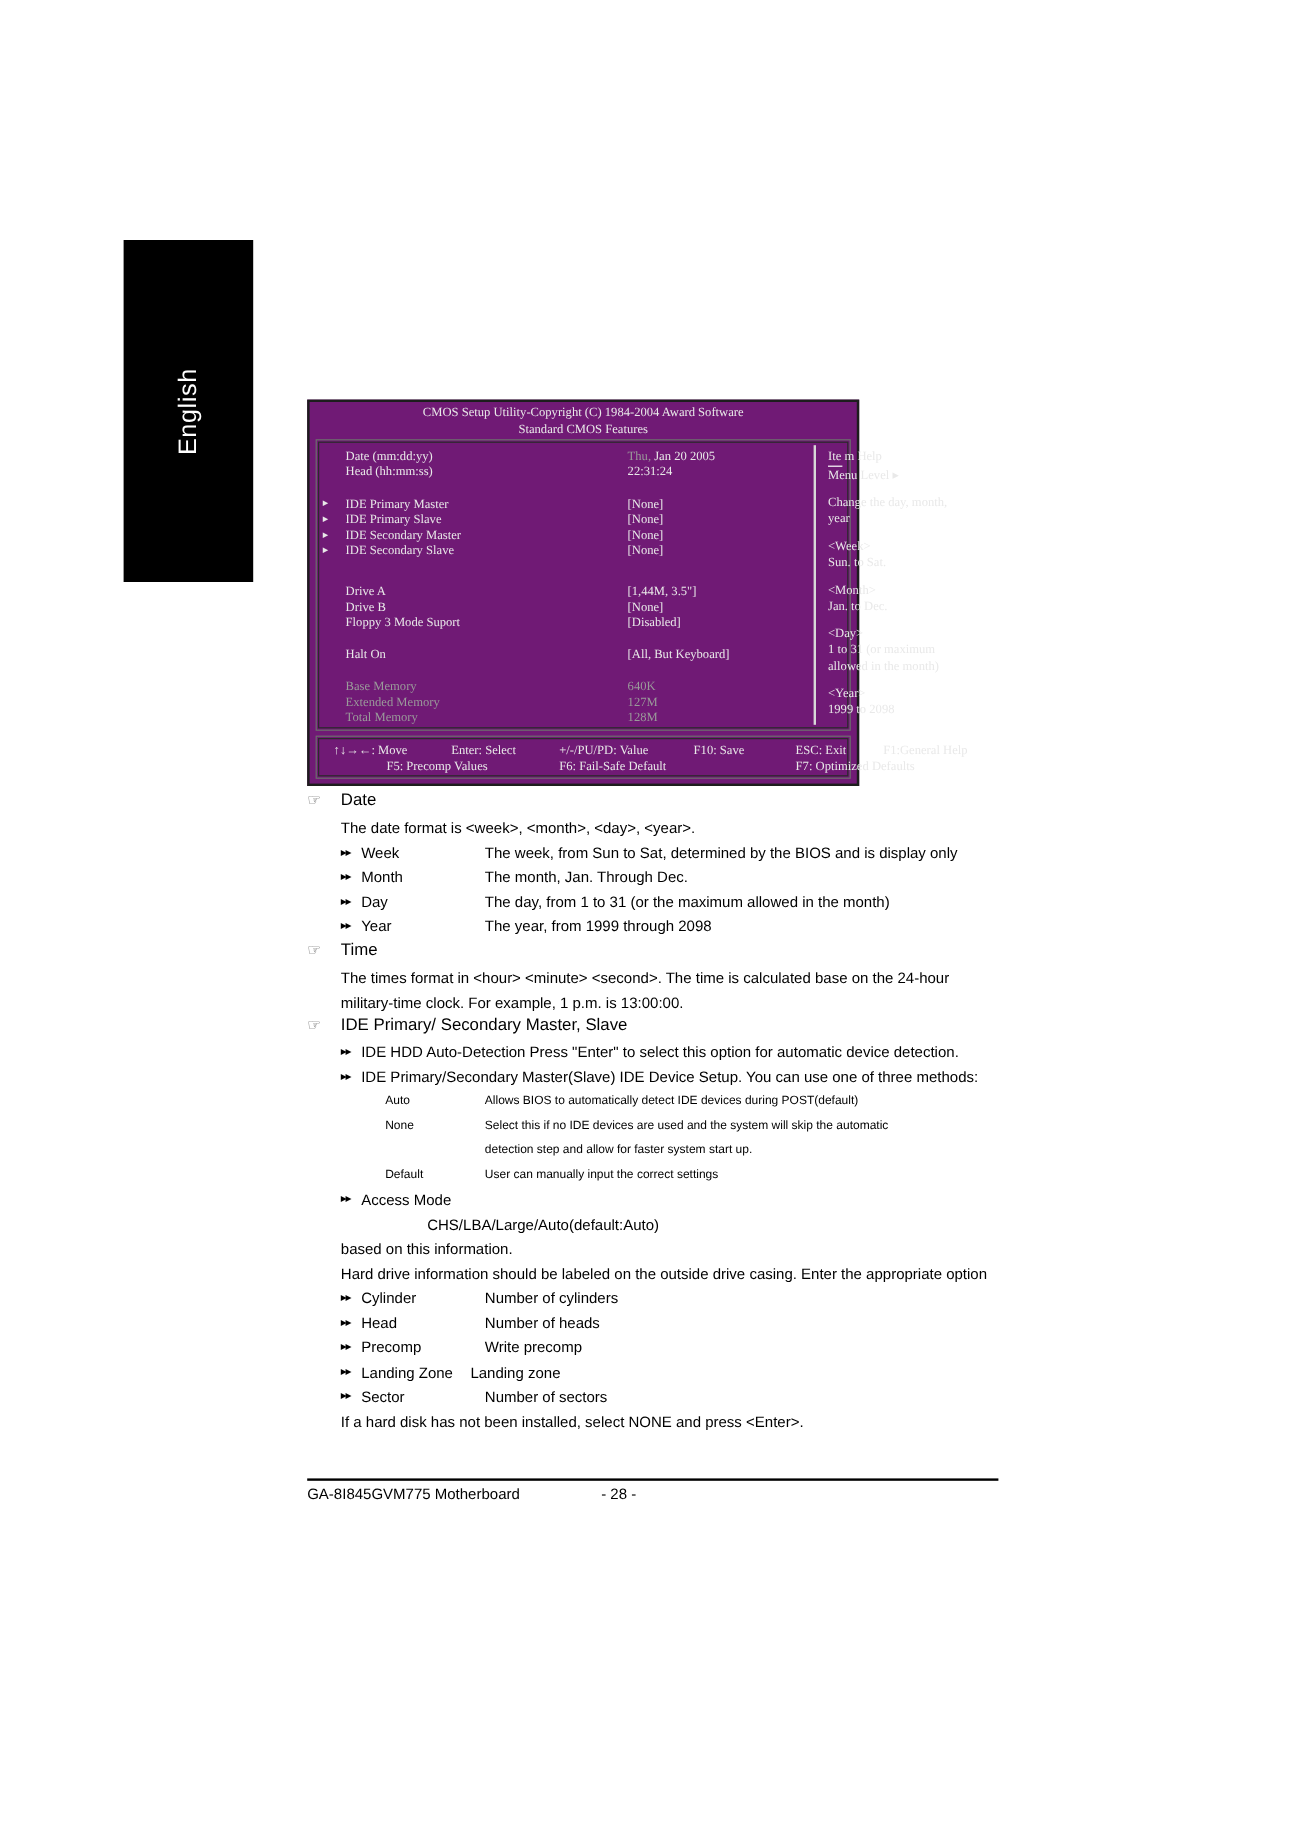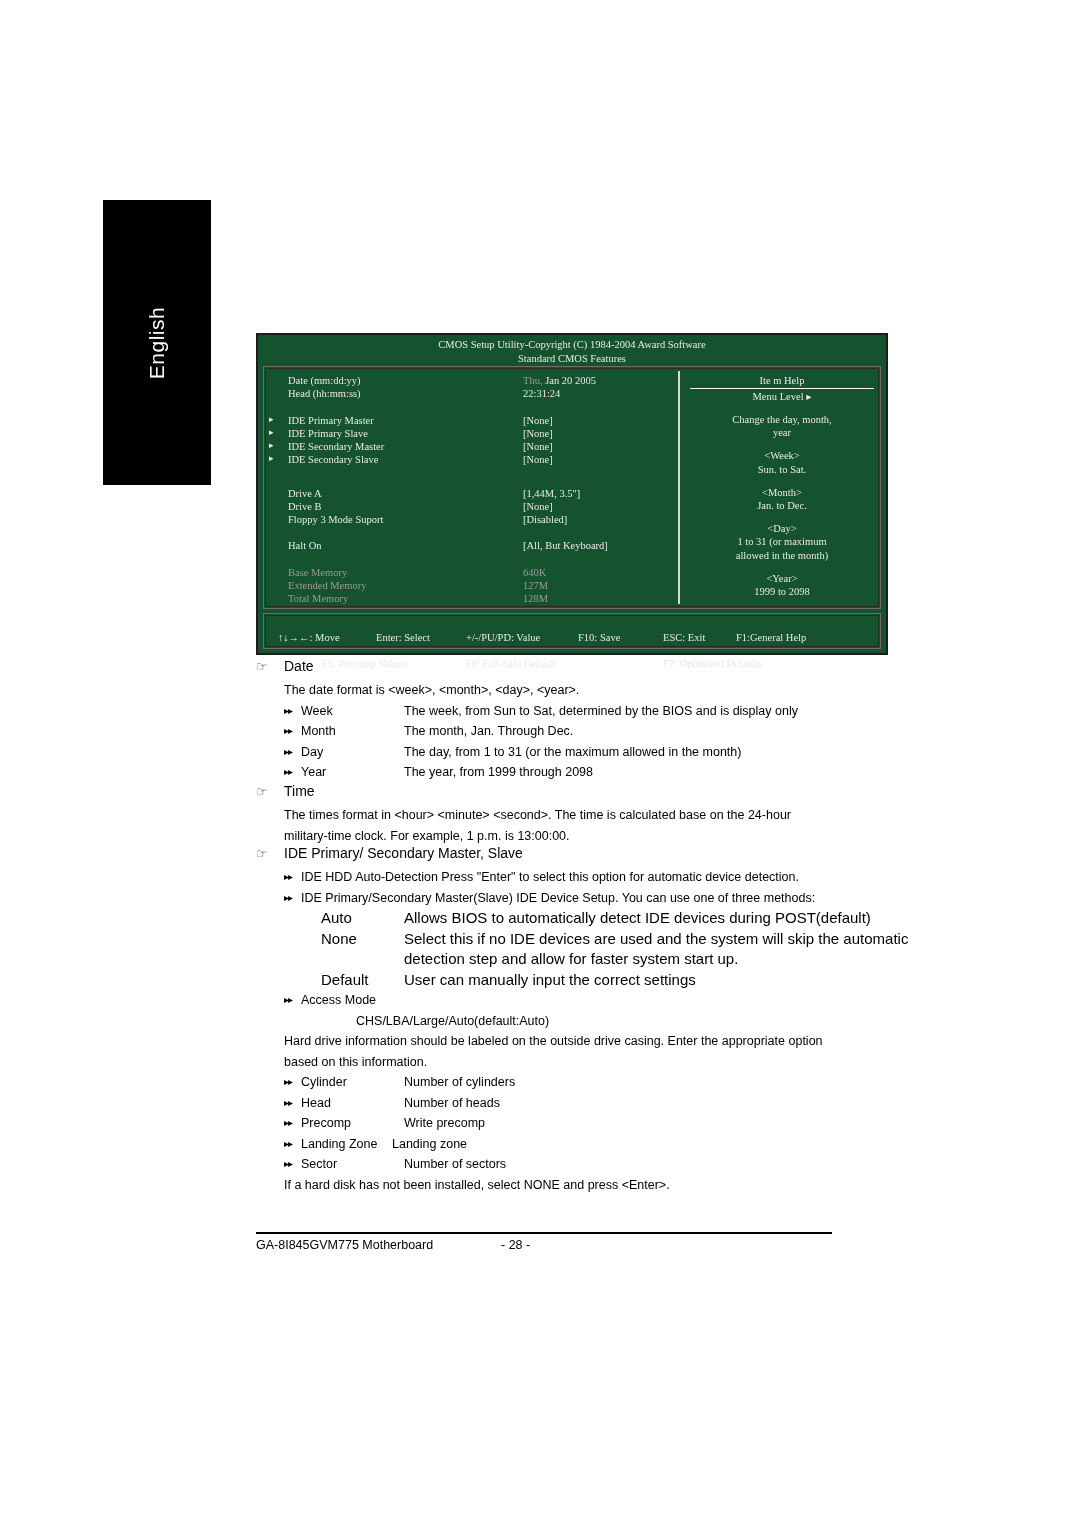--- a/index.html
+++ b/index.html
@@ -28,22 +28,22 @@
 
   
   #page-title{
     position:absolute;top:295px;left:0;width:580px;
     font-size:19.5px;font-weight:bold;white-space:nowrap;
   }
   #page-title .num{display:inline-block;width:62px;}
 
   
   #bios{
-    position:absolute;top:333px;left:0;width:632px;height:322px;
-    background:#14532d;
+    position:absolute;top:333px;left:0;width:460px;height:322px;
+    background:#701a75;
     border:2px solid #1d1d1d;
     box-sizing:border-box;
     font-family:"Liberation Serif", serif;
     color:#e9e9e9;
     font-size:10.5px;
     line-height:1.32;
   }
   #bios .bios-title{
     text-align:center;padding-top:3px;font-size:10.5px;line-height:1.35;
   }
@@ -88,37 +88,37 @@
   }
   #bios .help-line{white-space:nowrap;height:13.2px;}
   #bios .help-gap{height:10px;}
 
   
   #bios .legend{
     position:absolute;left:5px;right:5px;top:278px;height:36px;
     border:1px solid #6d6d6d;box-sizing:border-box;
   }
   #bios .legend-inner{position:absolute;inset:1px;border:1px solid #2a2a2a;box-sizing:border-box;padding:3px 0 0 0;}
-  #bios .legend-row{position:relative;height:14px;white-space:nowrap;margin-top:12px;}
+  #bios .legend-row{position:relative;height:14px;white-space:nowrap;}
   #bios .legend-row span{position:absolute;top:0;}
 
   
   .sec{position:absolute;left:0;width:580px;font-size:12.5px;}
   .sec-head{position:relative;height:22px;font-size:14px;white-space:nowrap;}
   .sec-head .hand{position:absolute;left:0px;top:1px;font-size:13px;color:#555;}
   .sec-head .txt{position:absolute;left:28px;top:0px;}
 
   .para{position:relative;margin-left:28px;font-size:12.5px;line-height:20.5px;}
   .bullet-row{position:relative;margin-left:28px;height:20.5px;line-height:20.5px;font-size:12.5px;white-space:nowrap;}
   .bullet-row .bb{position:absolute;left:0;top:0;font-size:10px;letter-spacing:-1px;}
   .bullet-row .term{position:absolute;left:17px;top:0;}
   .bullet-row .desc{position:absolute;left:120px;top:0;}
   .bullet-row .desc.wide{left:17px;}
   .bullet-row .desc.mode{left:107px;}
-  .plain-row{position:relative;margin-left:28px;height:20.5px;line-height:20.5px;font-size:15px;white-space:nowrap;}
+  .plain-row{position:relative;margin-left:28px;height:20.5px;line-height:20.5px;font-size:10px;white-space:nowrap;}
   .plain-row .term{position:absolute;left:17px;top:0;}
   .plain-row .desc{position:absolute;left:120px;top:0;}
   .indent-cont2{margin-left:100px;font-size:12.5px;line-height:20.5px;}
 
   
   #footer-rule{position:absolute;left:256px;top:1232px;width:576px;border-top:2.2px solid #000;}
   #footer{position:absolute;left:256px;top:1238px;width:576px;height:20px;font-size:12.5px;}
   #footer .left{position:absolute;left:0;top:0;}
   #footer .center{position:absolute;left:245px;top:0;}
 </style>
@@ -327,22 +327,22 @@
       <span class="term" style="left:37px;">Default</span>
       <span class="desc">User can manually input the correct settings</span>
     </div>
 
     <div class="bullet-row">
       <span class="bb">▸▸</span>
       <span class="term">Access Mode</span>
     </div>
     <div class="indent-cont2">CHS/LBA/Large/Auto(default:Auto)</div>
 
+    <div class="para">based on this information.</div>
     <div class="para">Hard drive information should be labeled on the outside drive casing.  Enter the appropriate option</div>
-    <div class="para">based on this information.</div>
 
     <div class="bullet-row">
       <span class="bb">▸▸</span>
       <span class="term">Cylinder</span>
       <span class="desc">Number of cylinders</span>
     </div>
     <div class="bullet-row">
       <span class="bb">▸▸</span>
       <span class="term">Head</span>
       <span class="desc">Number of heads</span>

